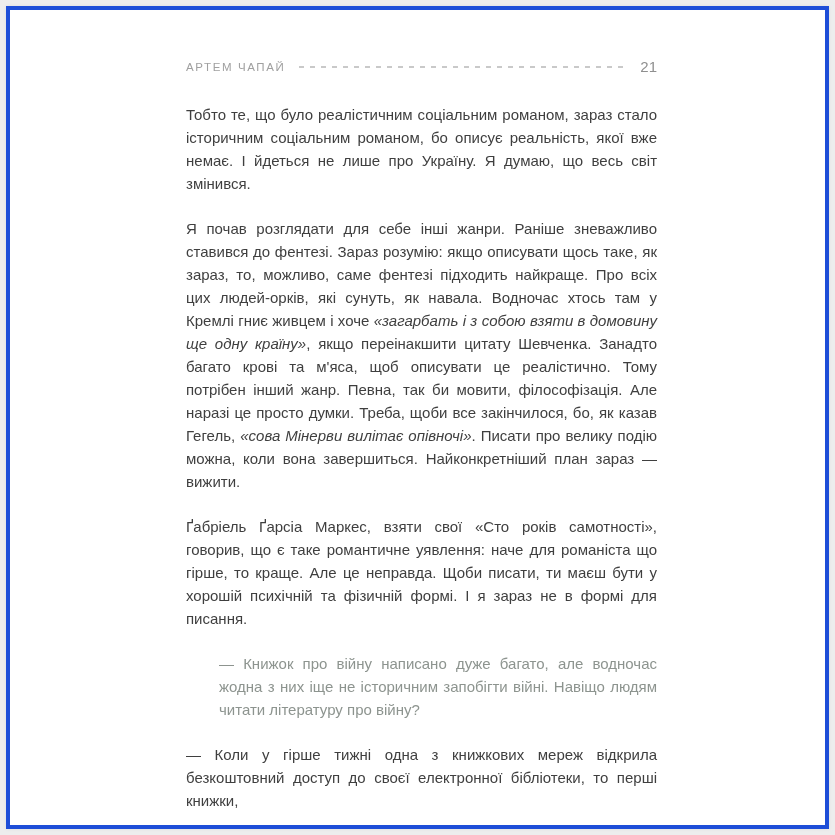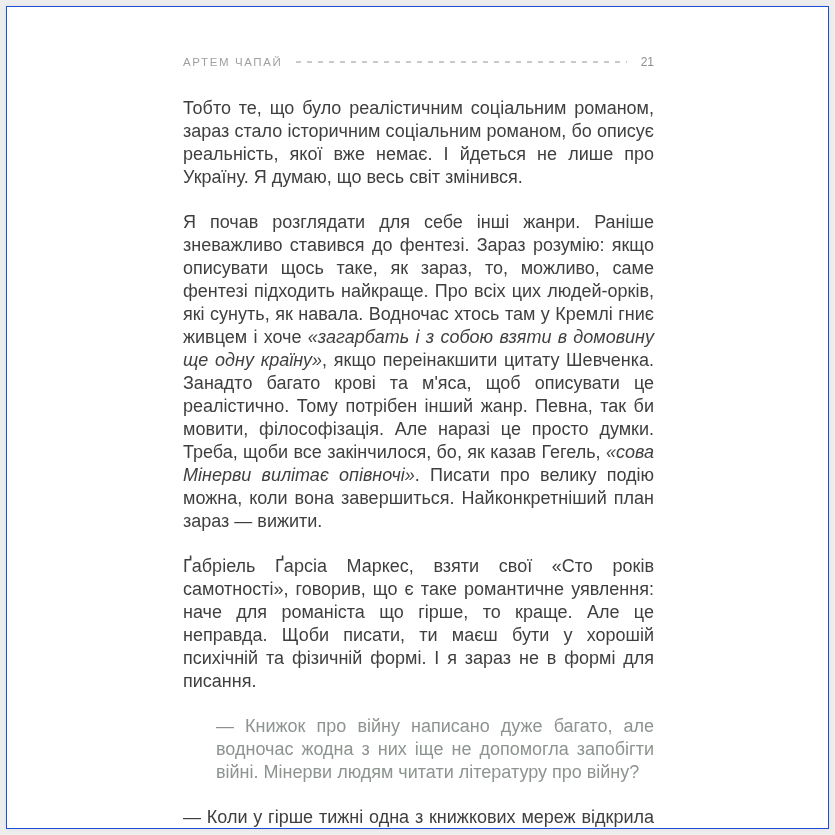--- a/index.html
+++ b/index.html
@@ -5,21 +5,21 @@
   * { box-sizing: border-box; margin: 0; padding: 0; }
   html, body {
     width: 835px; height: 835px;
     background: #ededed;
     font-family: "Liberation Sans", "DejaVu Sans", sans-serif;
   }
   .page {
     position: absolute;
     inset: 6px;
     background: #ffffff;
-    border: 1px solid #1d4ed8;
+    border: 4px solid #1d4ed8;
     box-shadow: 0 0 4px rgba(0,0,0,0.06);
     overflow: hidden;
   }
   .content {
     position: absolute;
     left: 176px;
     top: 48px;
     width: 471px;
   }
   .page-header {
@@ -33,26 +33,26 @@
     letter-spacing: 1.6px;
     color: #a0a0a0;
     white-space: nowrap;
   }
   .divider {
     flex: 1;
     height: 2px;
     background: repeating-linear-gradient(to right, #c9c9c9 0 5px, transparent 5px 11px);
   }
   .pagenum {
-    font-size: 12px;
+    font-size: 15px;
     color: #8f8f8f;
     white-space: nowrap;
   }
   p.body-par, p.question {
-    font-size: 18px;
+    font-size: 15px;
     line-height: 23px;
     text-align: justify;
     color: #3f3f3f;
     margin: 0 0 22px 0;
     hyphens: auto;
     -webkit-hyphens: auto;
   }
   p.question {
     color: #8d948f;
     padding-left: 33px;
@@ -72,18 +72,18 @@
       <span class="divider"></span>
       <span class="pagenum">21</span>
     </header>
 
     <p class="body-par">Тобто те, що було реалістичним соціальним романом, зараз стало історичним соціальним романом, бо описує реальність, якої вже немає. І йдеться не лише про Україну. Я думаю, що весь світ змінився.</p>
 
     <p class="body-par"><span>Я почав розглядати для себе інші жанри. Раніше зневажливо ставився до фентезі. Зараз розумію: якщо описувати щось таке, як зараз, то, можливо, саме фентезі підходить найкраще. Про всіх цих людей-орків, які сунуть, як навала. Водночас хтось там у Кремлі гниє живцем і хоче </span><em class="quote">«загарбать і з собою взяти в домовину ще одну країну»</em><span>, якщо переінакшити цитату Шевченка. Занадто багато крові та м'яса, щоб описувати це реалістично. Тому потрібен інший жанр. Певна, так би мовити, філософізація. Але наразі це просто думки. Треба, щоби все закінчилося, бо, як казав Гегель, </span><em class="quote">«сова Мінерви вилітає опівночі»</em><span>. Писати про велику подію можна, коли вона завершиться. Найконкретніший план зараз — вижити.</span></p>
 
     <p class="body-par">Ґабріель Ґарсіа Маркес, взяти свої «Сто років самотності», говорив, що є таке романтичне уявлення: наче для романіста що гірше, то краще. Але це неправда. Щоби писати, ти маєш бути у хорошій психічній та фізичній формі. І я зараз не в формі для писання.</p>
 
-    <p class="question">— Книжок про війну написано дуже багато, але водночас жодна з них іще не допомогла запобігти війні. Мінерви людям читати літературу про війну?</p>
+    <p class="question">— Книжок про війну написано дуже багато, але водночас жодна з них іще не історичним запобігти війні. Навіщо людям читати літературу про війну?</p>
 
     <p class="body-par">— Коли у гірше тижні одна з книжкових мереж відкрила безкоштовний доступ до своєї електронної бібліотеки, то перші книжки,</p>
 
   </div>
 </div>
 
 </body></html>

